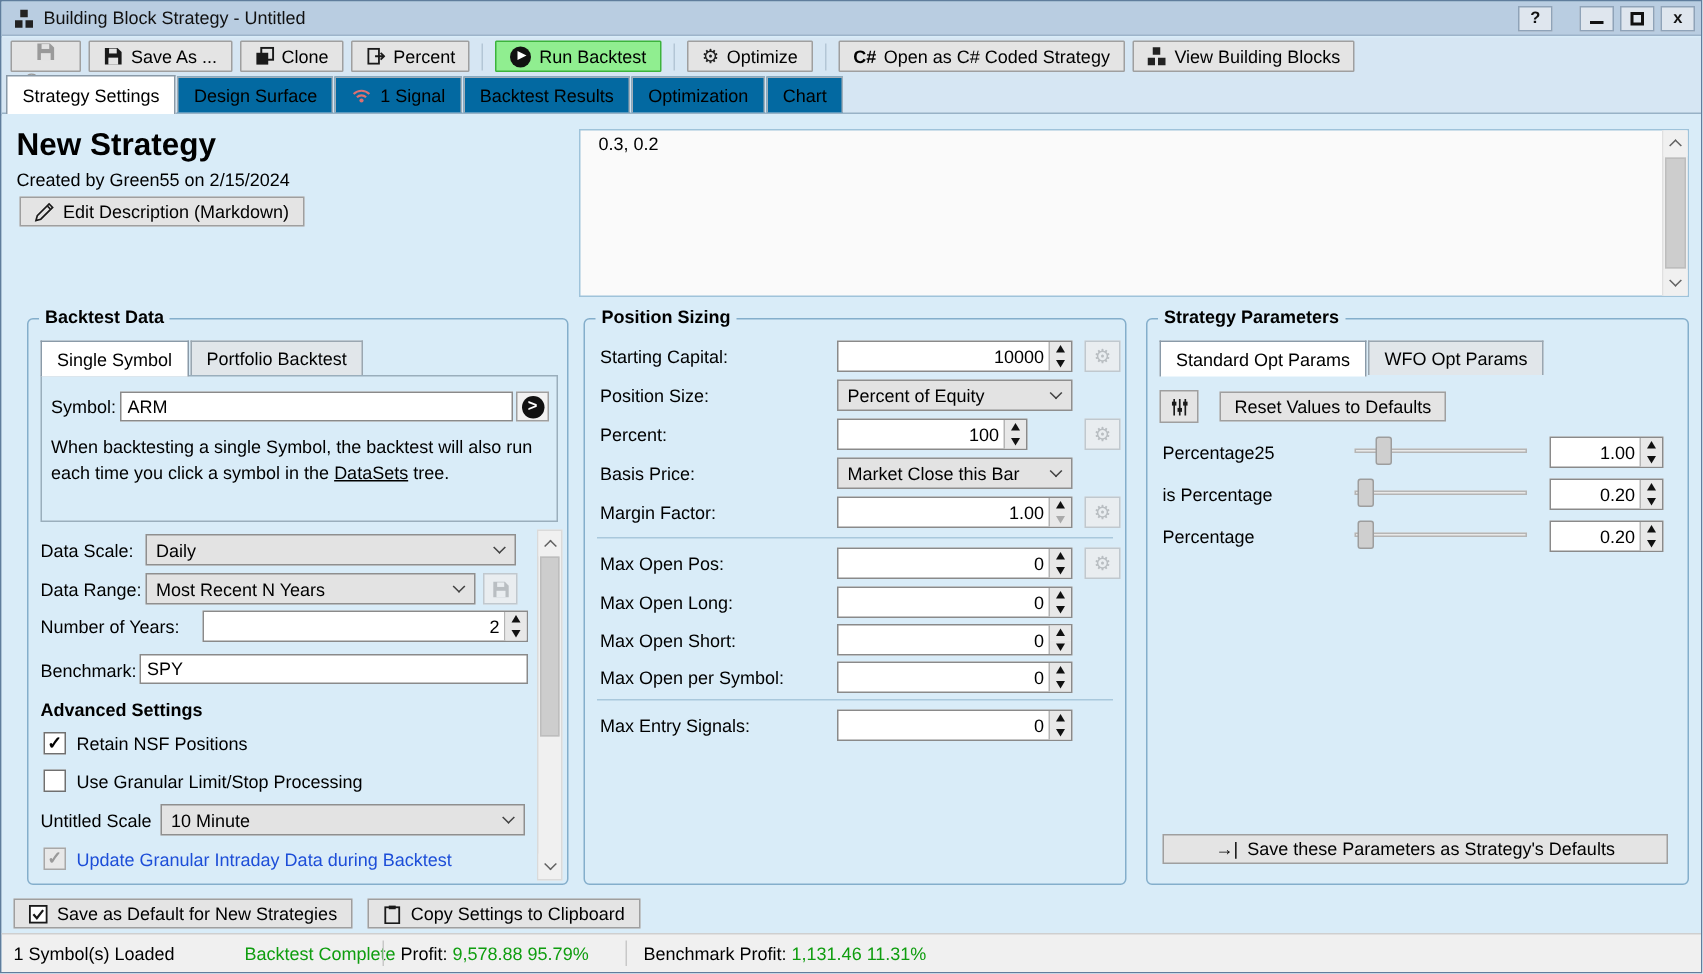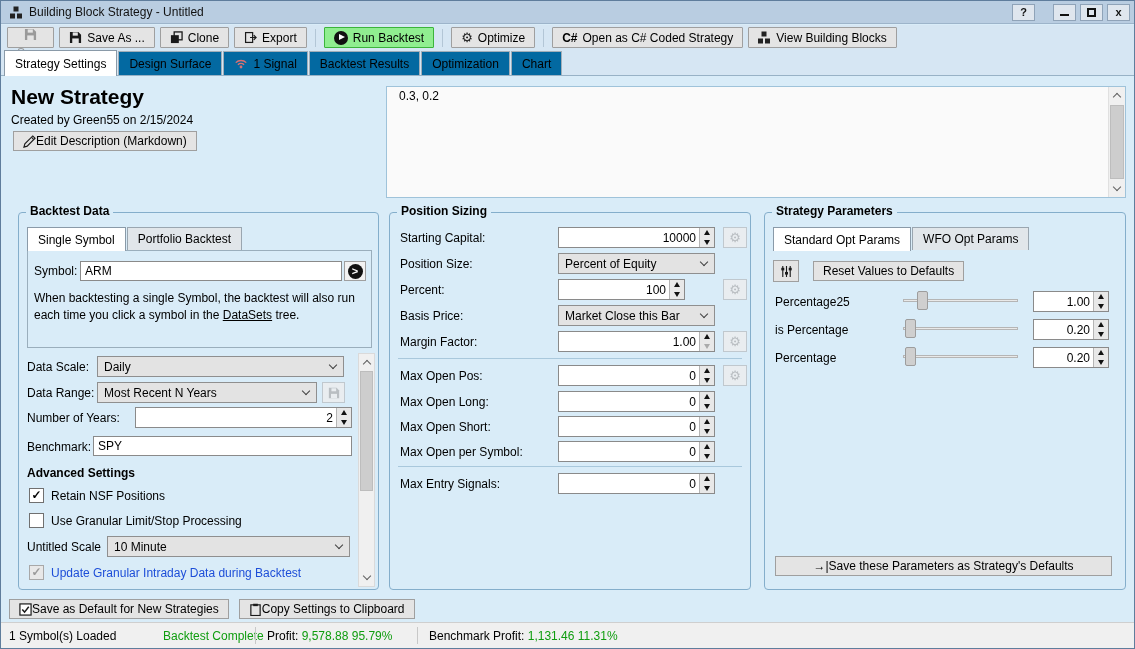--- a/index.html
+++ b/index.html
@@ -33,21 +33,21 @@
   
   .tabstrip { position:absolute; top:49px; left:0; right:0; height:26px; display:flex; align-items:flex-end; padding-left:3px; border-bottom:1px solid #98b2c6; background:#d6e6f3; }
   .tab { display:inline-flex; align-items:center; gap:5px; height:24px; padding:0 10px; background:#0369a1; border:1px solid #a2aeb8; border-bottom:none; margin-right:1px; font-size:12px; cursor:default; white-space:nowrap; }
   .tab.active { background:#fff; height:26px; margin-bottom:-1px; border-color:#8a9aa8; }
 
   
   .content { position:absolute; top:76px; left:0; right:0; bottom:26px; background:#d9ecf8; }
 
   .page-title { position:absolute; left:10px; top:8px; font-size:21px; font-weight:bold; }
   .page-subtitle { position:absolute; left:10px; top:36px; font-size:12px; }
-  .btn { display:inline-flex; align-items:center; height:20px; padding:0 9px; background:#e4e4e4; border:1px solid #9f9f9f; font-size:12px; cursor:default; white-space:nowrap; }
+  .btn { display:inline-flex; align-items:center; gap:6px; height:20px; padding:0 9px; background:#e4e4e4; border:1px solid #9f9f9f; font-size:12px; cursor:default; white-space:nowrap; }
   .edit-desc { position:absolute; left:12px; top:54px; }
 
   .desc-wrap { position:absolute; left:385px; top:9px; width:740px; height:112px; background:#fafafa; border:1px solid #9fc3da; display:flex; }
   .desc-text { flex:1; border:none; background:transparent; resize:none; overflow:hidden; font-family:"Liberation Sans", sans-serif; font-size:12px; padding:2px 12px; outline:none; }
   .vscroll { width:17px; background:#f0f0f0; border-left:1px solid #e0e0e0; display:flex; flex-direction:column; }
   .scroll-btn { height:17px; background:#f0f0f0; display:flex; align-items:center; justify-content:center; }
   .scroll-track { flex:1; position:relative; }
   .scroll-thumb { position:absolute; left:1px; right:1px; background:#cdcdcd; border:1px solid #bdbdbd; }
   .chev { width:6px; height:6px; border-right:1.6px solid #606060; border-bottom:1.6px solid #606060; }
   .chev.up { transform:rotate(-135deg); margin-top:3px; }
@@ -174,21 +174,21 @@
         </span>
       <span>Clone</span>
     </span>
     <span class="tbtn">
       <span class="icon">
           <svg width="13" height="13" viewBox="0 0 14 14">
             <rect x="1.7" y="1.7" width="7.6" height="10.6" fill="none" stroke="#1a1a1a" stroke-width="1.3"></rect>
             <path d="M6.5 7h6.5M10.5 4.5L13 7l-2.5 2.5" stroke="#1a1a1a" stroke-width="1.3" fill="none"></path>
           </svg>
         </span>
-      <span>Export</span>
+      <span>Percent</span>
     </span>
     <span class="vsep"></span>
     <span class="tbtn run">
       <span class="play-circle"></span>
       <span>Run Backtest</span>
     </span>
     <span class="vsep"></span>
     <span class="tbtn">
       <span class="gear-glyph">⚙</span>
       <span>Optimize</span>

